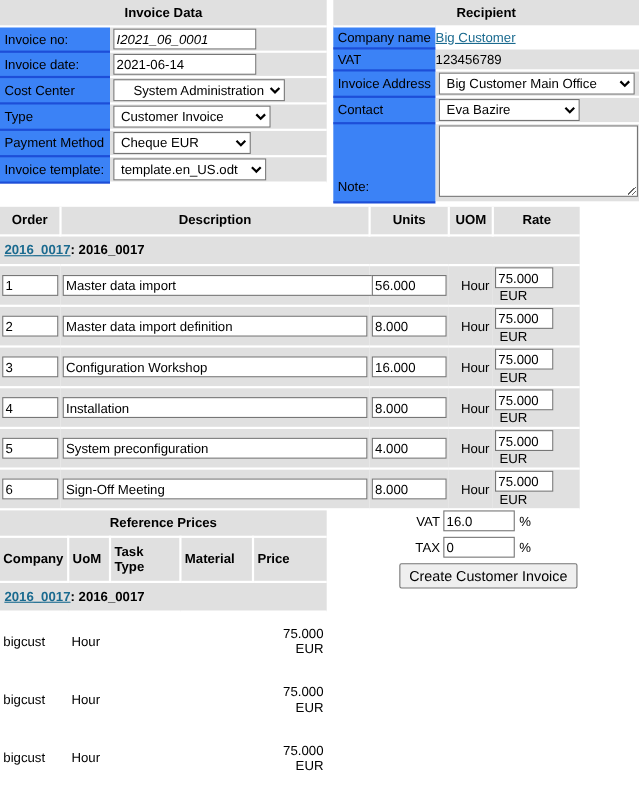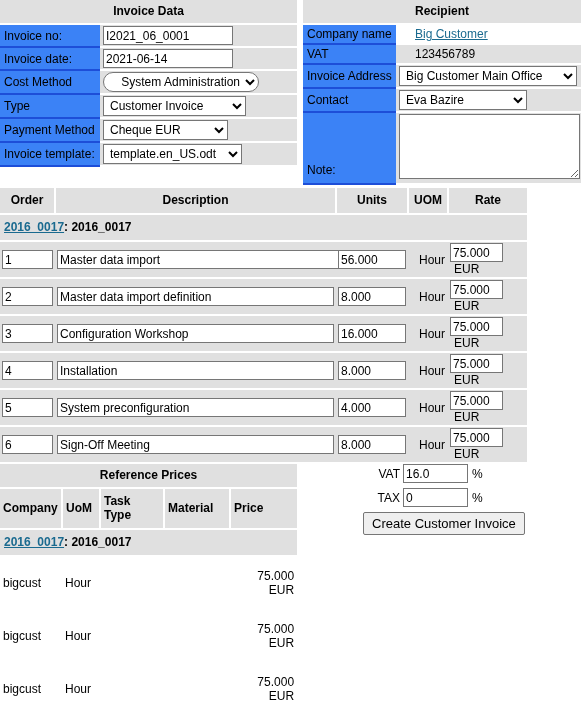--- a/index.html
+++ b/index.html
@@ -37,21 +37,21 @@
     border-bottom: 2px solid #1d4ed8;
   }
   .val {
     background: #e0e0e0;
     padding: 1px 2px 1px 3px;
     vertical-align: middle;
     border-bottom: 2px solid #ffffff;
   }
   .val-plain {
     background: #e0e0e0;
-    padding: 2px 19px;
+    padding: 2px 0;
     font-size: 12px;
     vertical-align: middle;
     border-bottom: 2px solid #ffffff;
   }
 
   input[type="text"], textarea, select {
     font-family: "Liberation Sans", sans-serif;
     font-size: 12px;
     color: #000;
     background: #ffffff;
@@ -184,33 +184,33 @@
           <col style="width:100px">
           <col style="width:197px">
         </colgroup>
       <tbody>
         <tr>
           <td class="panel-title" colspan="2">Invoice Data</td>
         </tr>
         <tr>
           <td class="lbl">Invoice no:</td>
           <td class="val">
-            <input type="text" style="width: 130px;" value="I2021_06_0001">
+            <input type="text" style="width: 130px; font-style: italic;" value="I2021_06_0001">
           </td>
         </tr>
         <tr>
           <td class="lbl">Invoice date:</td>
           <td class="val">
             <input type="text" style="width: 130px;" value="2021-06-14">
           </td>
         </tr>
         <tr>
-          <td class="lbl">Cost Method</td>
-          <td class="val">
-            <select style="width:156px; text-align:right; direction:ltr;border-radius:10px;">
+          <td class="lbl">Cost Center</td>
+          <td class="val">
+            <select style="width:156px; text-align:right; direction:ltr;">
               <option>System Administration</option>
             </select>
           </td>
         </tr>
         <tr>
           <td class="lbl">Type</td>
           <td class="val">
             <select style="width:143px">
               <option>Customer Invoice</option>
             </select>

